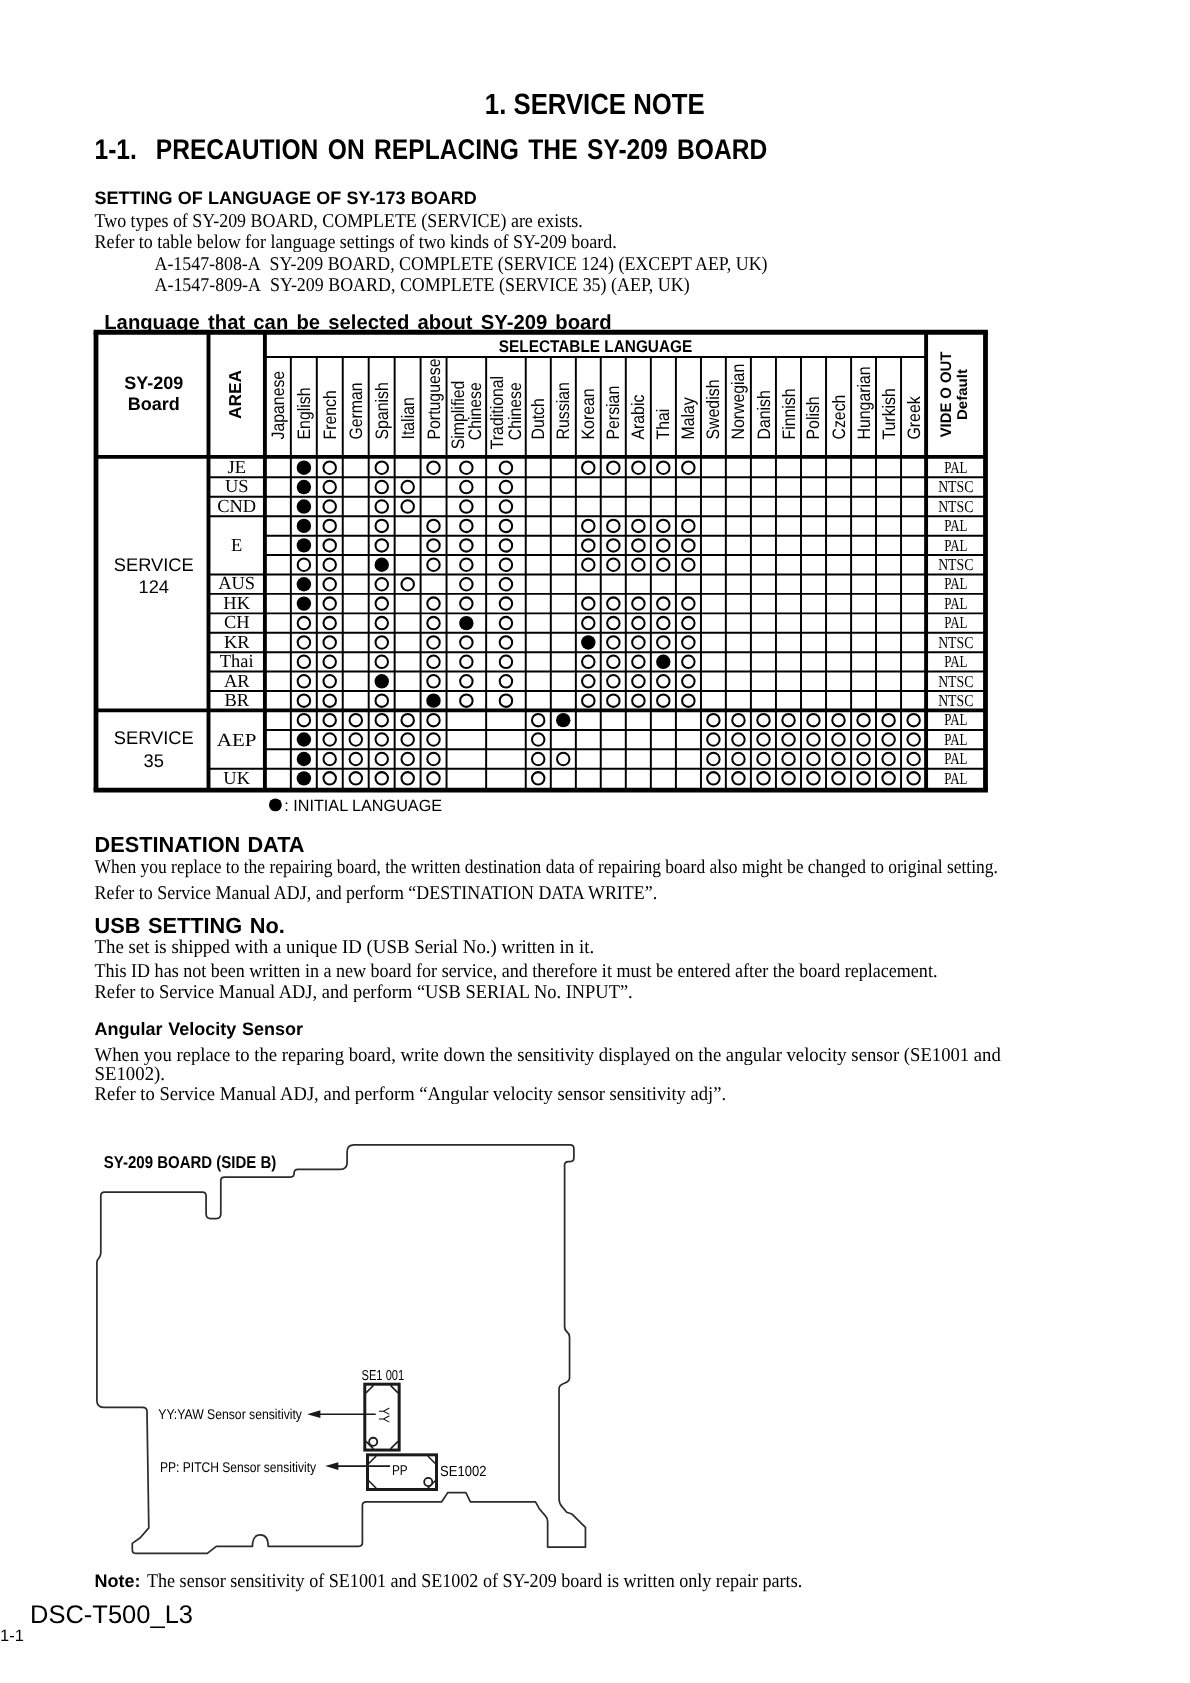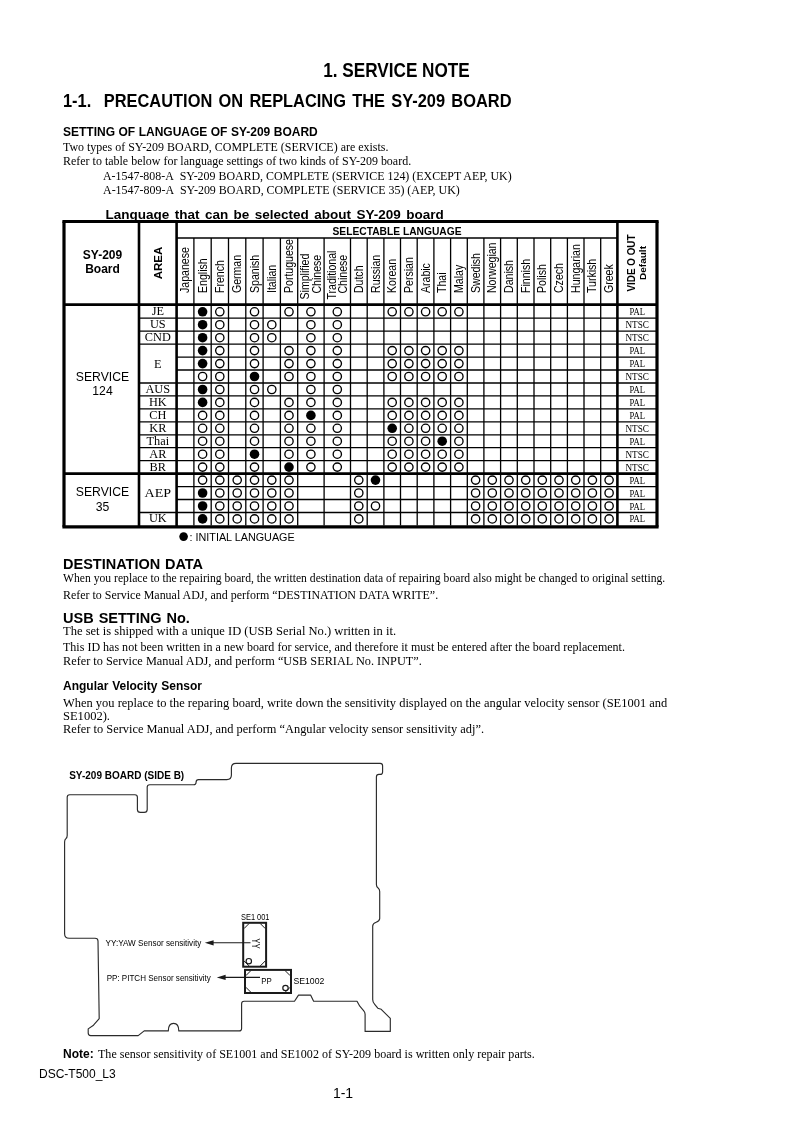--- a/index.html
+++ b/index.html
@@ -7,36 +7,36 @@
 .sans { font-family:"Liberation Sans", sans-serif; }
 .abs { position:absolute; white-space:nowrap; }
 .h1 { font-family:"Liberation Sans", sans-serif; font-weight:bold; }
 .body { font-size:13px; }
 </style></head>
 <body>
 
 <div class="abs h1" style="left:0;width:793px;top:59px;text-align:center;font-size:19.5px;transform:scaleX(0.88);">1. SERVICE NOTE</div>
 <div class="abs h1" style="left:63px;top:90px;font-size:19px;word-spacing:2px;transform:scaleX(0.863);transform-origin:0 0;">1-1.&nbsp; PRECAUTION ON REPLACING THE SY-209 BOARD</div>
 
-<div class="abs h1" style="left:63px;top:124.5px;font-size:12px;word-spacing:0.15px;">SETTING OF LANGUAGE OF SY-209 BOARD</div>
+<div class="abs h1" style="left:63px;top:124.5px;font-size:12px;word-spacing:0.15px;">SETTING OF LANGUAGE OF SY-173 BOARD</div>
 <div class="abs body" style="left:63px;top:138.5px;transform:scaleX(0.919);transform-origin:0 0;">Two types of SY-209 BOARD, COMPLETE (SERVICE) are exists.</div>
 <div class="abs body" style="left:63px;top:153.0px;transform:scaleX(0.921);transform-origin:0 0;">Refer to table below for language settings of two kinds of SY-209 board.</div>
 <div class="abs body" style="left:102.9px;top:167.5px;transform:scaleX(0.916);transform-origin:0 0;">A-1547-808-A&nbsp; SY-209 BOARD, COMPLETE (SERVICE 124) (EXCEPT AEP, UK)</div>
 <div class="abs body" style="left:102.9px;top:182.0px;transform:scaleX(0.919);transform-origin:0 0;">A-1547-809-A&nbsp; SY-209 BOARD, COMPLETE (SERVICE 35) (AEP, UK)</div>
 <div class="abs body" style="left:63px;top:570.0px;transform:scaleX(0.895);transform-origin:0 0;">When you replace to the repairing board, the written destination data of repairing board also might be changed to original setting.</div>
 <div class="abs body" style="left:63px;top:586.5px;transform:scaleX(0.92);transform-origin:0 0;">Refer to Service Manual ADJ, and perform “DESTINATION DATA WRITE”.</div>
 <div class="abs body" style="left:63px;top:623.0px;transform:scaleX(0.966);transform-origin:0 0;">The set is shipped with a unique ID (USB Serial No.) written in it.</div>
 <div class="abs body" style="left:63px;top:638.5px;transform:scaleX(0.925);transform-origin:0 0;">This ID has not been written in a new board for service, and therefore it must be entered after the board replacement.</div>
 <div class="abs body" style="left:63px;top:652.5px;transform:scaleX(0.945);transform-origin:0 0;">Refer to Service Manual ADJ, and perform “USB SERIAL No. INPUT”.</div>
 <div class="abs body" style="left:63px;top:694.5px;transform:scaleX(0.958);transform-origin:0 0;">When you replace to the reparing board, write down the sensitivity displayed on the angular velocity sensor (SE1001 and</div>
 <div class="abs body" style="left:63px;top:707.5px;transform:scaleX(0.964);transform-origin:0 0;">SE1002).</div>
 <div class="abs body" style="left:63px;top:720.5px;transform:scaleX(0.952);transform-origin:0 0;">Refer to Service Manual ADJ, and perform “Angular velocity sensor sensitivity adj”.</div>
 <div class="abs body" style="left:98px;top:1046.0px;transform:scaleX(0.927);transform-origin:0 0;">The sensor sensitivity of SE1001 and SE1002 of SY-209 board is written only repair parts.</div>
 
-<div class="abs h1" style="left:69.5px;top:207px;font-size:13.5px;word-spacing:1.7px;margin-left:36px;">Language that can be selected about SY-209 board</div>
+<div class="abs h1" style="left:69.5px;top:207px;font-size:13.5px;word-spacing:1.7px;">Language that can be selected about SY-209 board</div>
 
 <svg width="793" height="1122" viewBox="0 0 793 1122" style="position:absolute;left:0;top:0">
 <line x1="176.6" y1="318.2" x2="657.0" y2="318.2" stroke="#000" stroke-width="1.3"></line>
 <line x1="139.0" y1="318.2" x2="176.6" y2="318.2" stroke="#000" stroke-width="1.3"></line>
 <line x1="176.6" y1="331.2" x2="657.0" y2="331.2" stroke="#000" stroke-width="1.3"></line>
 <line x1="139.0" y1="331.2" x2="176.6" y2="331.2" stroke="#000" stroke-width="1.3"></line>
 <line x1="176.6" y1="344.1" x2="657.0" y2="344.1" stroke="#000" stroke-width="1.3"></line>
 <line x1="139.0" y1="344.1" x2="176.6" y2="344.1" stroke="#000" stroke-width="1.3"></line>
 <line x1="176.6" y1="357.1" x2="657.0" y2="357.1" stroke="#000" stroke-width="1.3"></line>
 <line x1="176.6" y1="370.0" x2="657.0" y2="370.0" stroke="#000" stroke-width="1.3"></line>
@@ -384,14 +384,14 @@
 <text x="105.5" y="946.3" font-family="Liberation Sans, sans-serif" font-size="9.4" textLength="95.8" lengthAdjust="spacingAndGlyphs">YY:YAW Sensor sensitivity</text>
 <line x1="210" y1="942.8" x2="250.5" y2="942.8" stroke="#1a1a1a" stroke-width="1.1"></line>
 <path d="M204.8,942.8 l8.8,-2.6 l0,5.2 Z" fill="#1a1a1a"></path>
 <text x="106.7" y="981" font-family="Liberation Sans, sans-serif" font-size="9.4" textLength="104" lengthAdjust="spacingAndGlyphs">PP: PITCH Sensor sensitivity</text>
 <line x1="222" y1="977.4" x2="260" y2="977.4" stroke="#1a1a1a" stroke-width="1.1"></line>
 <path d="M216.8,977.4 l8.8,-2.6 l0,5.2 Z" fill="#1a1a1a"></path>
 <text x="69.2" y="778.9" font-family="Liberation Sans, sans-serif" font-size="11.5" font-weight="bold" textLength="115" lengthAdjust="spacingAndGlyphs">SY-209 BOARD (SIDE B)</text>
 </svg>
 
 <div class="abs h1" style="left:63px;top:1047px;font-size:12px;">Note:</div>
-<div class="abs sans" style="left:39px;top:1066.5px;font-size:12px;">DSC-T500_L3</div>
-<div class="abs sans" style="left:0;width:686px;top:1085px;font-size:14px;text-align:center;">1-1</div>
+<div class="abs sans" style="left:20px;top:1066.5px;font-size:17px;">DSC-T500_L3</div>
+<div class="abs sans" style="left:0;width:686px;top:1085px;font-size:11px;">1-1</div>
 
 </body></html>

